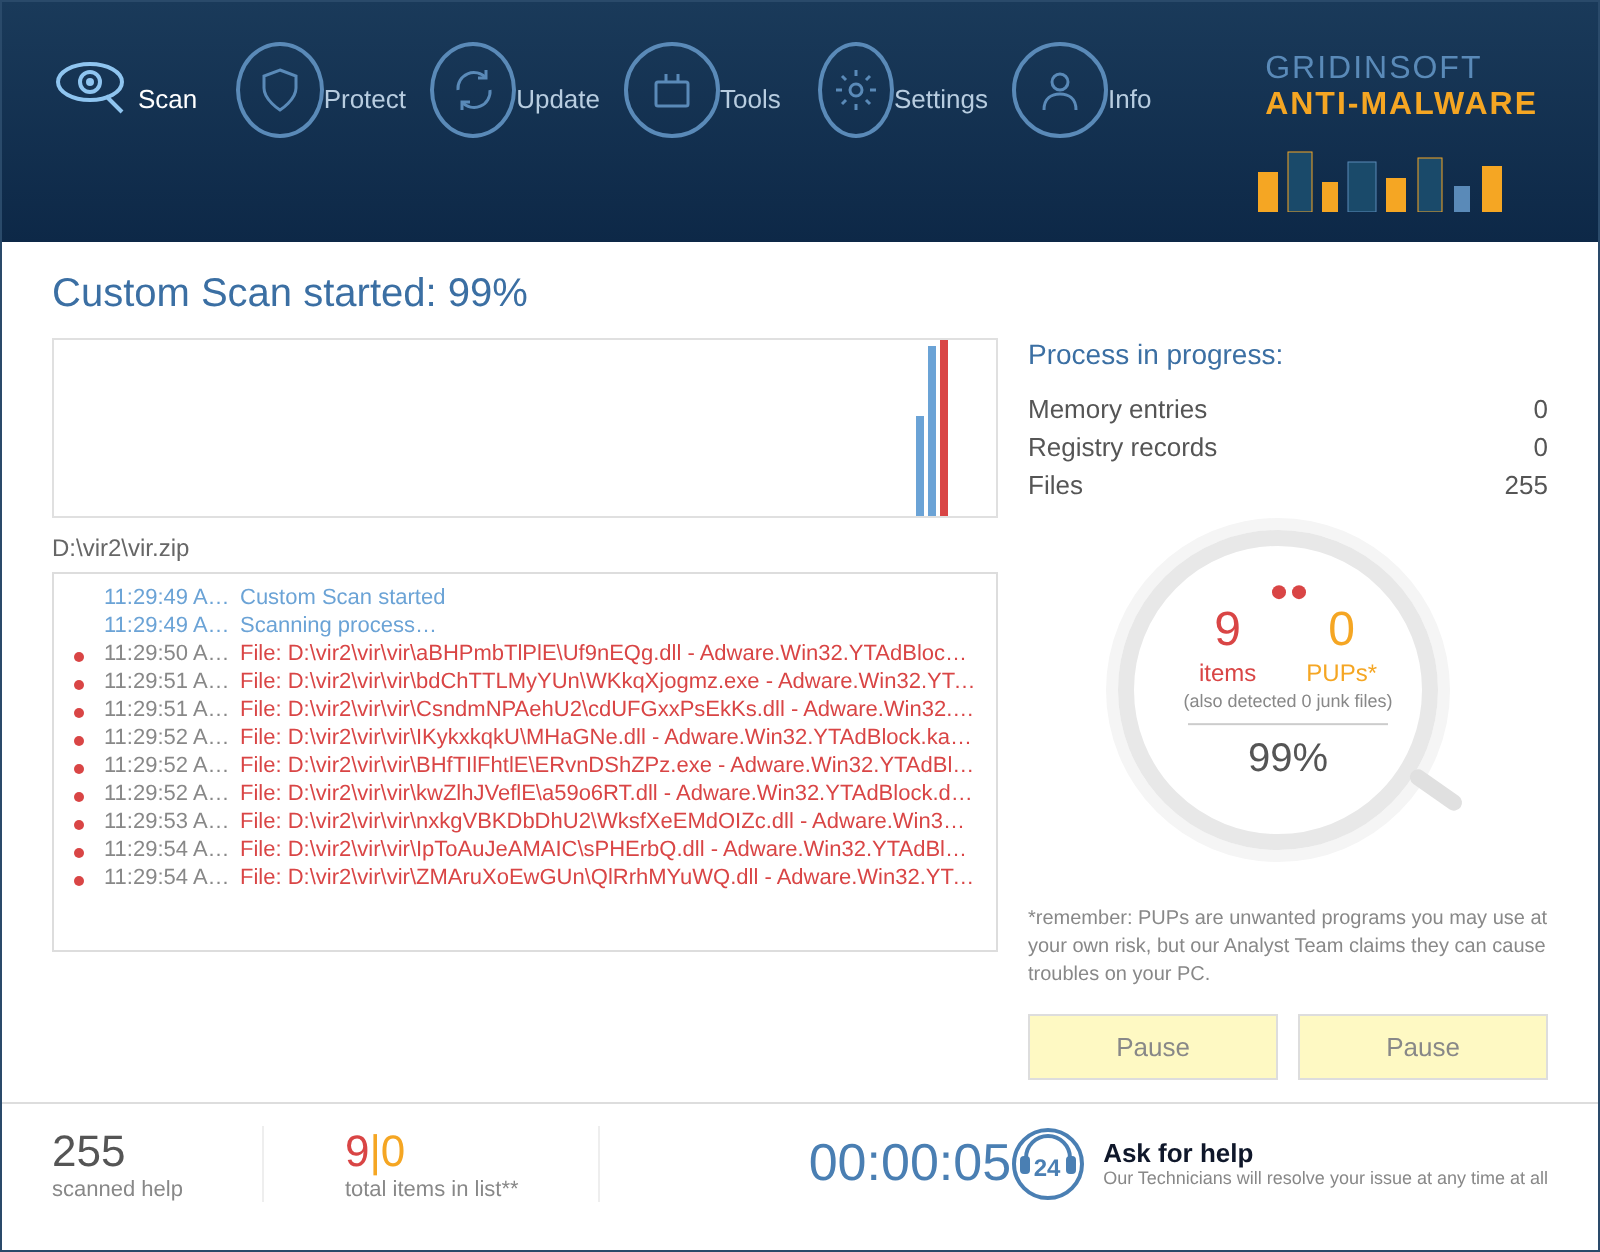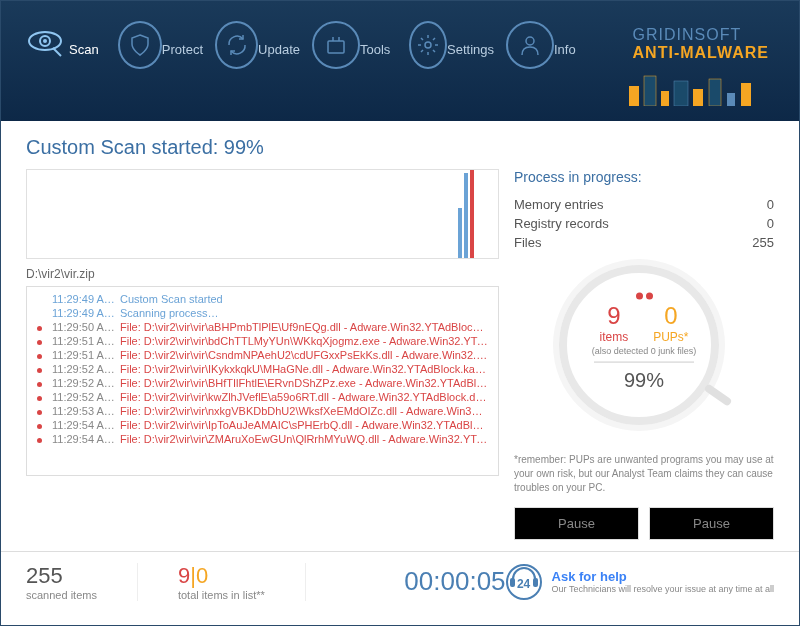--- a/index.html
+++ b/index.html
@@ -49,32 +49,32 @@
 .gc { text-align: center; }
 .gc-num { font-size: 24px; font-weight: 300; }
 .gc-red { color: #d94545; }
 .gc-orange { color: #f5a623; }
 .gc-label { font-size: 12px; }
 .gauge-note { font-size: 9px; color: #888; margin-top: 2px; }
 .gauge-divider { width: 100px; height: 1px; background: #ccc; margin: 6px auto; }
 .gauge-pct { font-size: 20px; color: #555; }
 .disclaimer { font-size: 10px; color: #888; line-height: 1.4; margin-top: 18px; }
 .buttons { display: flex; gap: 10px; margin-top: 12px; }
-.btn { flex: 1; padding: 8px; background: #000000; border: 1px solid #ddd; color: #888; font-size: 13px; text-align: center; cursor: pointer; }
+.btn { flex: 1; padding: 8px; background: #fef9c3; border: 1px solid #ddd; color: #888; font-size: 13px; text-align: center; cursor: pointer; }
 .footer { height: 60px; border-top: 1px solid #ddd; display: flex; align-items: center; padding: 0 25px; background: #fff; }
 .footer-block { padding-right: 40px; border-right: 1px solid #eee; margin-right: 40px; }
 .footer-block:last-of-type { border: none; }
 .fb-num { font-size: 22px; color: #555; font-weight: 300; }
 .fb-red { color: #d94545; }
 .fb-orange { color: #f5a623; }
 .fb-label { font-size: 11px; color: #888; }
 .timer { font-size: 26px; color: #4a7fb3; font-weight: 300; margin-left: auto; }
 .help { display: flex; align-items: center; gap: 10px; }
 .help-icon { width: 36px; height: 36px; border: 2px solid #4a7fb3; border-radius: 50%; display: flex; align-items: center; justify-content: center; color: #4a7fb3; font-size: 12px; font-weight: bold; position: relative; }
-.help-text .t1 { color: #3b82f6; font-size: 13px; font-weight: 600; }
+.help-text .t1 { color: #0f172a; font-size: 13px; font-weight: 600; }
 .help-text .t2 { color: #888; font-size: 9px; line-height: 1.2; }
 </style>
 </head>
 <body>
 
 <div class="outer">
   <div class="header">
     <div class="nav">
       <div class="nav-item active">
         <div class="nav-icon">
@@ -264,21 +264,21 @@
           <div class="btn">Pause</div>
           <div class="btn">Pause</div>
         </div>
       </div>
     </div>
   </div>
 
   <div class="footer">
     <div class="footer-block">
       <div class="fb-num">255</div>
-      <div class="fb-label">scanned items</div>
+      <div class="fb-label">scanned help</div>
     </div>
     <div class="footer-block">
       <div class="fb-num"><span class="fb-red">9</span><span class="fb-orange">|</span><span class="fb-orange">0</span></div>
       <div class="fb-label">total items in list**</div>
     </div>
     <div class="timer">00:00:05</div>
     <div class="help">
       <div class="help-icon">
         <svg width="34" height="34" viewBox="0 0 34 34" style="position:absolute">
             <path d="M6 14 A11 11 0 0 1 28 14" fill="none" stroke="#4a7fb3" stroke-width="2"></path>

